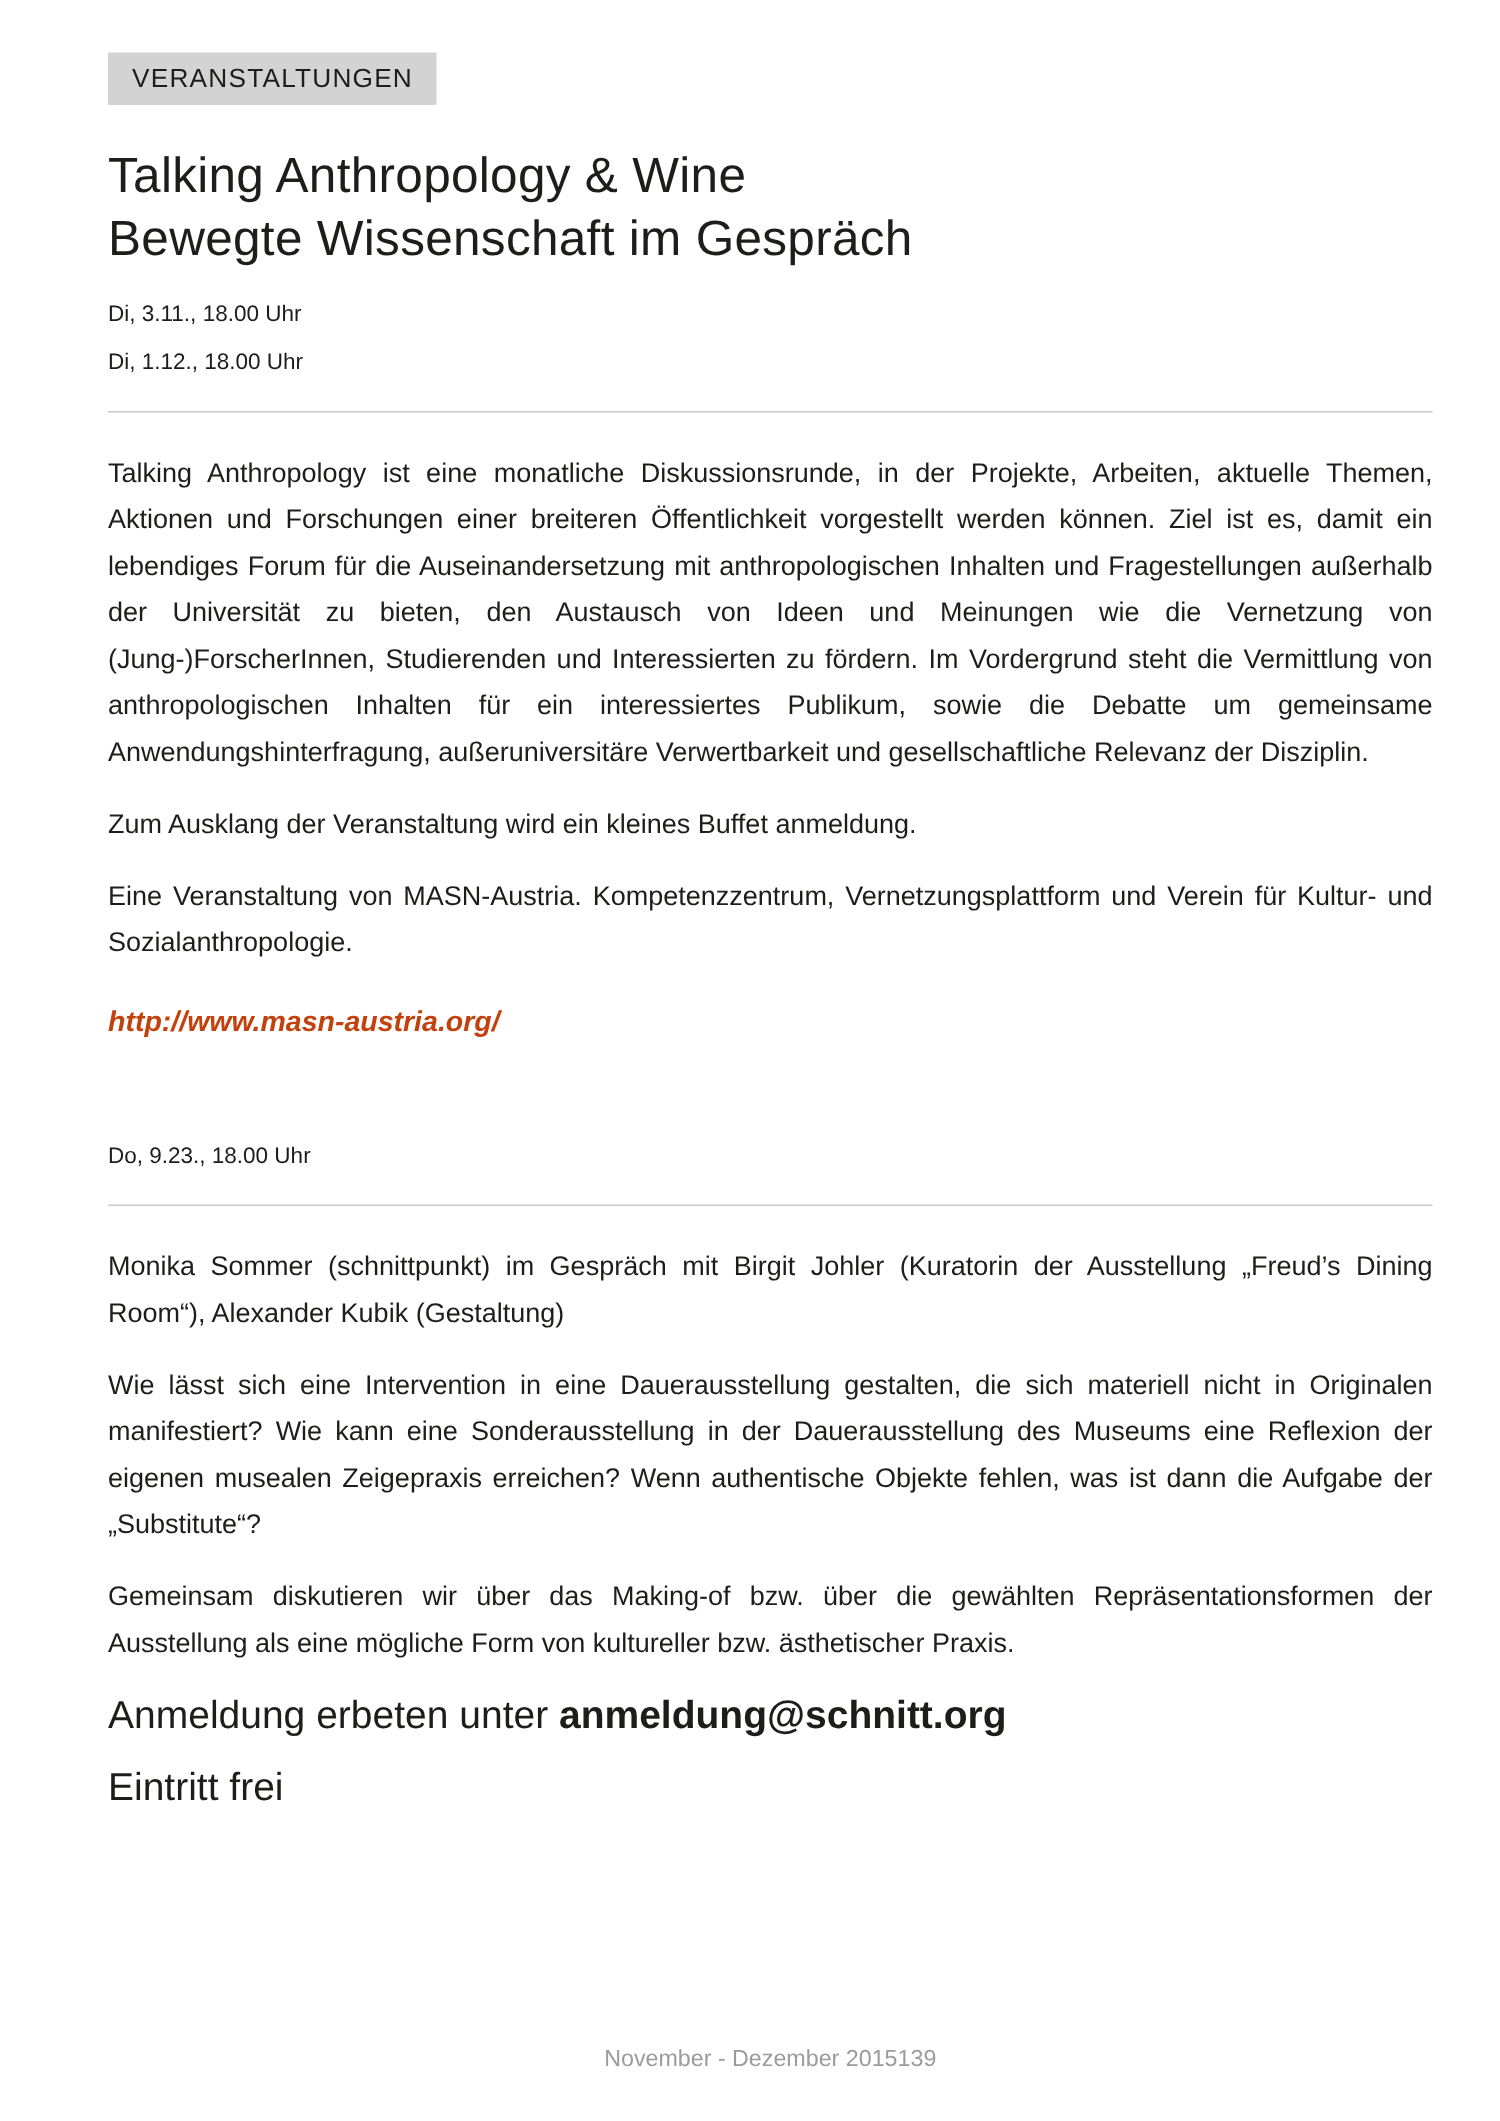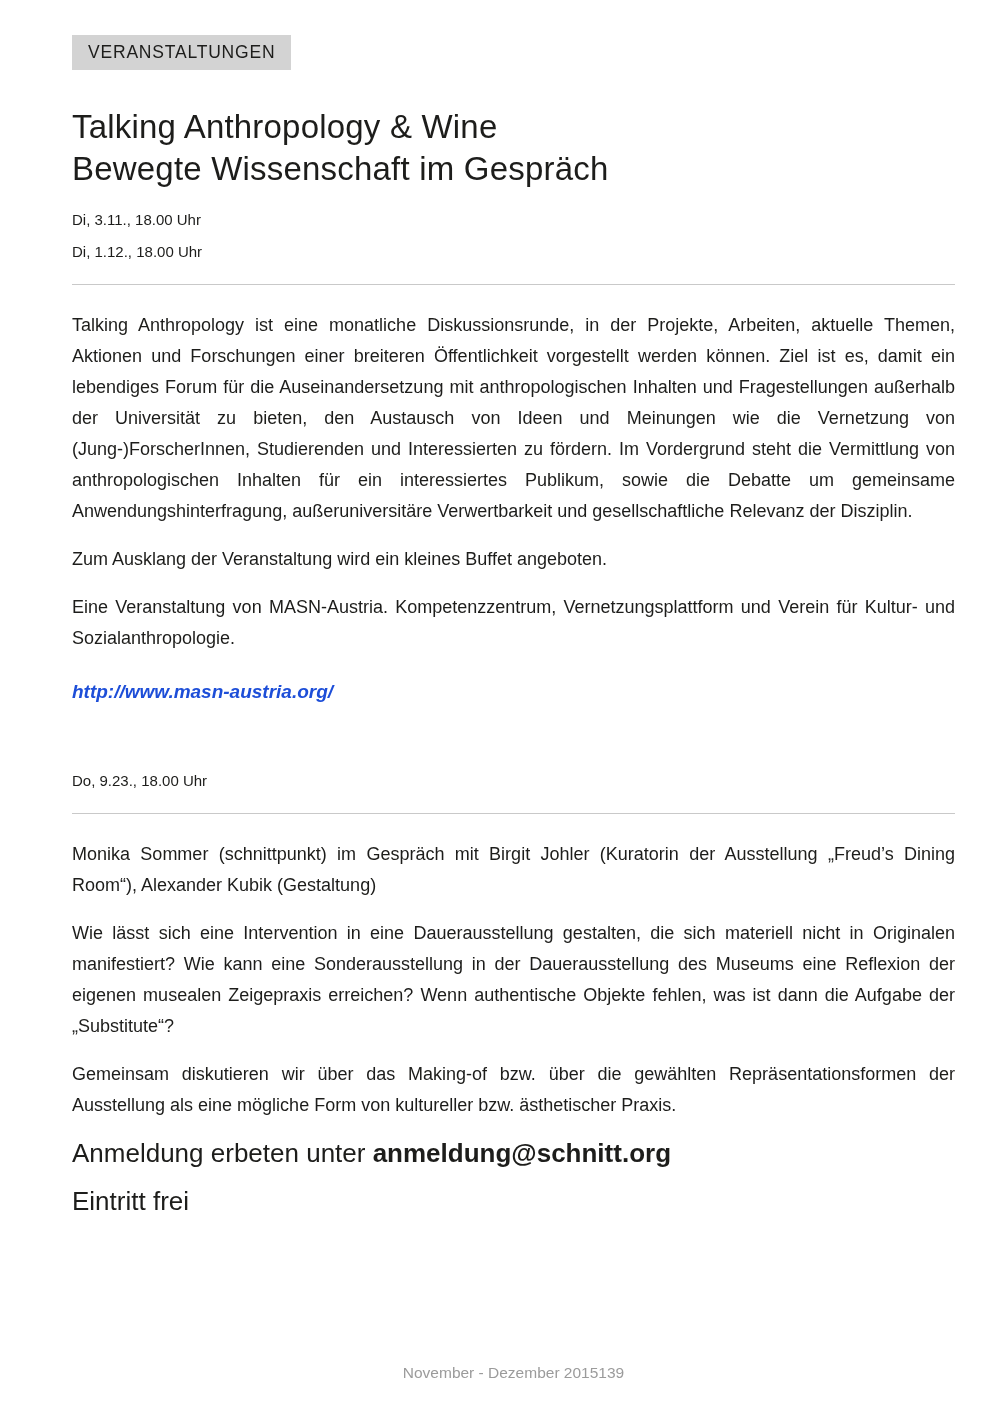--- a/index.html
+++ b/index.html
@@ -20,21 +20,21 @@
     color: #1d1d1b;
     font-size: 17.5px;
     letter-spacing: 0.8px;
     padding: 7px 16px;
   }
   .event-title {
     font-size: 33px;
     font-weight: 300;
     line-height: 42px;
     letter-spacing: 0.2px;
-    margin: 36px 0 0 0;
+    margin: 26px 0 0 0;
   }
   .dates {
     margin-top: 14px;
     font-size: 15px;
     line-height: 32px;
   }
   .rule {
     border: none;
     border-top: 1px solid #c9c9c9;
     margin: 16px 0 0 0;
@@ -49,21 +49,21 @@
     margin: 0 0 17px 0;
   }
   p.link-line {
     font-size: 19px;
     line-height: 31px;
     margin: 22px 0 0 0;
   }
   .weblink {
     font-weight: bold;
     font-style: italic;
-    color: #1d4ed8;
+    color: #c2410c;
     text-decoration: none;
   }
   .section-2 {
     margin-top: 58px;
   }
   .email {
     font-weight: bold;
   }
   .plain-line {
     font-size: 26px;
@@ -97,21 +97,21 @@
 
     <div class="dates">
       <div>Di, 3.11., 18.00 Uhr</div>
       <div>Di, 1.12., 18.00 Uhr</div>
     </div>
 
     <hr class="rule">
 
     <div class="body-copy">
       <p class="body">Talking Anthropology ist eine monatliche Diskussionsrunde, in der Projekte, Arbeiten, aktuelle Themen, Aktionen und Forschungen einer breiteren Öffentlichkeit vorgestellt werden können. Ziel ist es, damit ein lebendiges Forum für die Auseinandersetzung mit anthropologischen Inhalten und Fragestellungen außerhalb der Universität zu bieten, den Austausch von Ideen und Meinungen wie die Vernetzung von (Jung-)ForscherInnen, Studierenden und Interessierten zu fördern. Im Vordergrund steht die Vermittlung von anthropologischen Inhalten für ein interessiertes Publikum, sowie die Debatte um gemeinsame Anwendungshinterfragung, außeruniversitäre Verwertbarkeit und gesellschaftliche Relevanz der Disziplin.</p>
-      <p class="body">Zum Ausklang der Veranstaltung wird ein kleines Buffet angeboten.</p>
+      <p class="body">Zum Ausklang der Veranstaltung wird ein kleines Buffet anmeldung.</p>
       <p class="body">Eine Veranstaltung von MASN-Austria. Kompetenzzentrum, Vernetzungsplattform und Verein für Kultur- und Sozialanthropologie.</p>
       <p class="link-line">
         <span class="weblink">http://www.masn-austria.org/</span>
       </p>
     </div>
   </section>
 
   <section class="section-2">
 
     <div class="dates">

